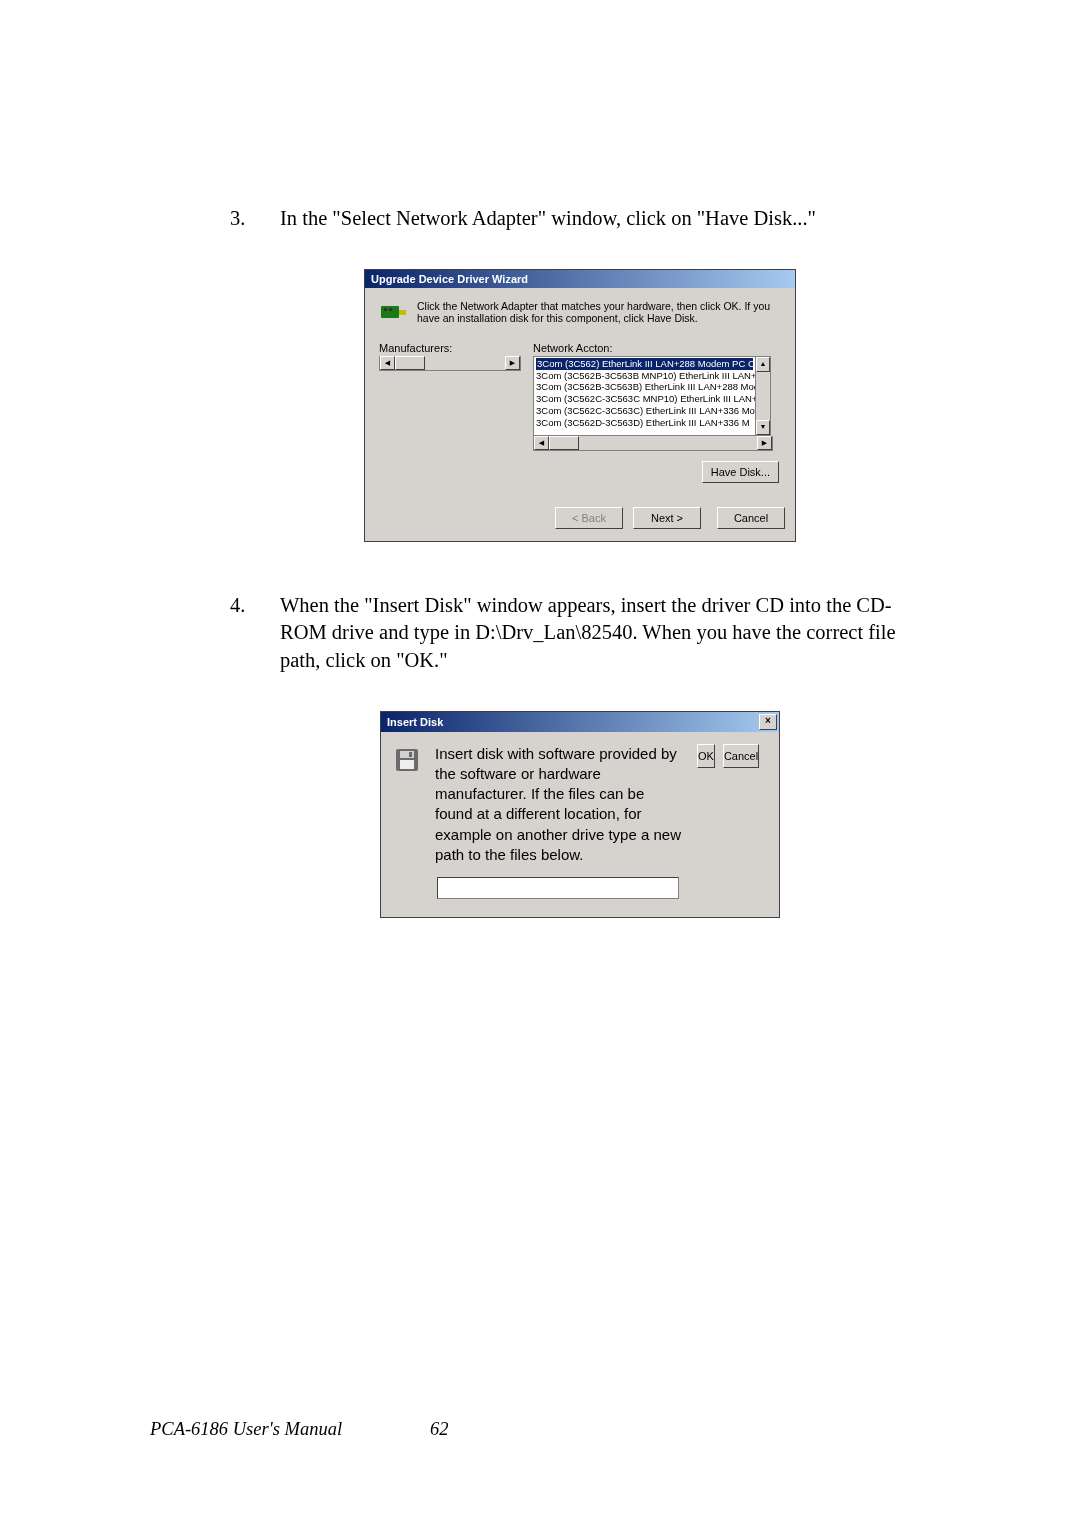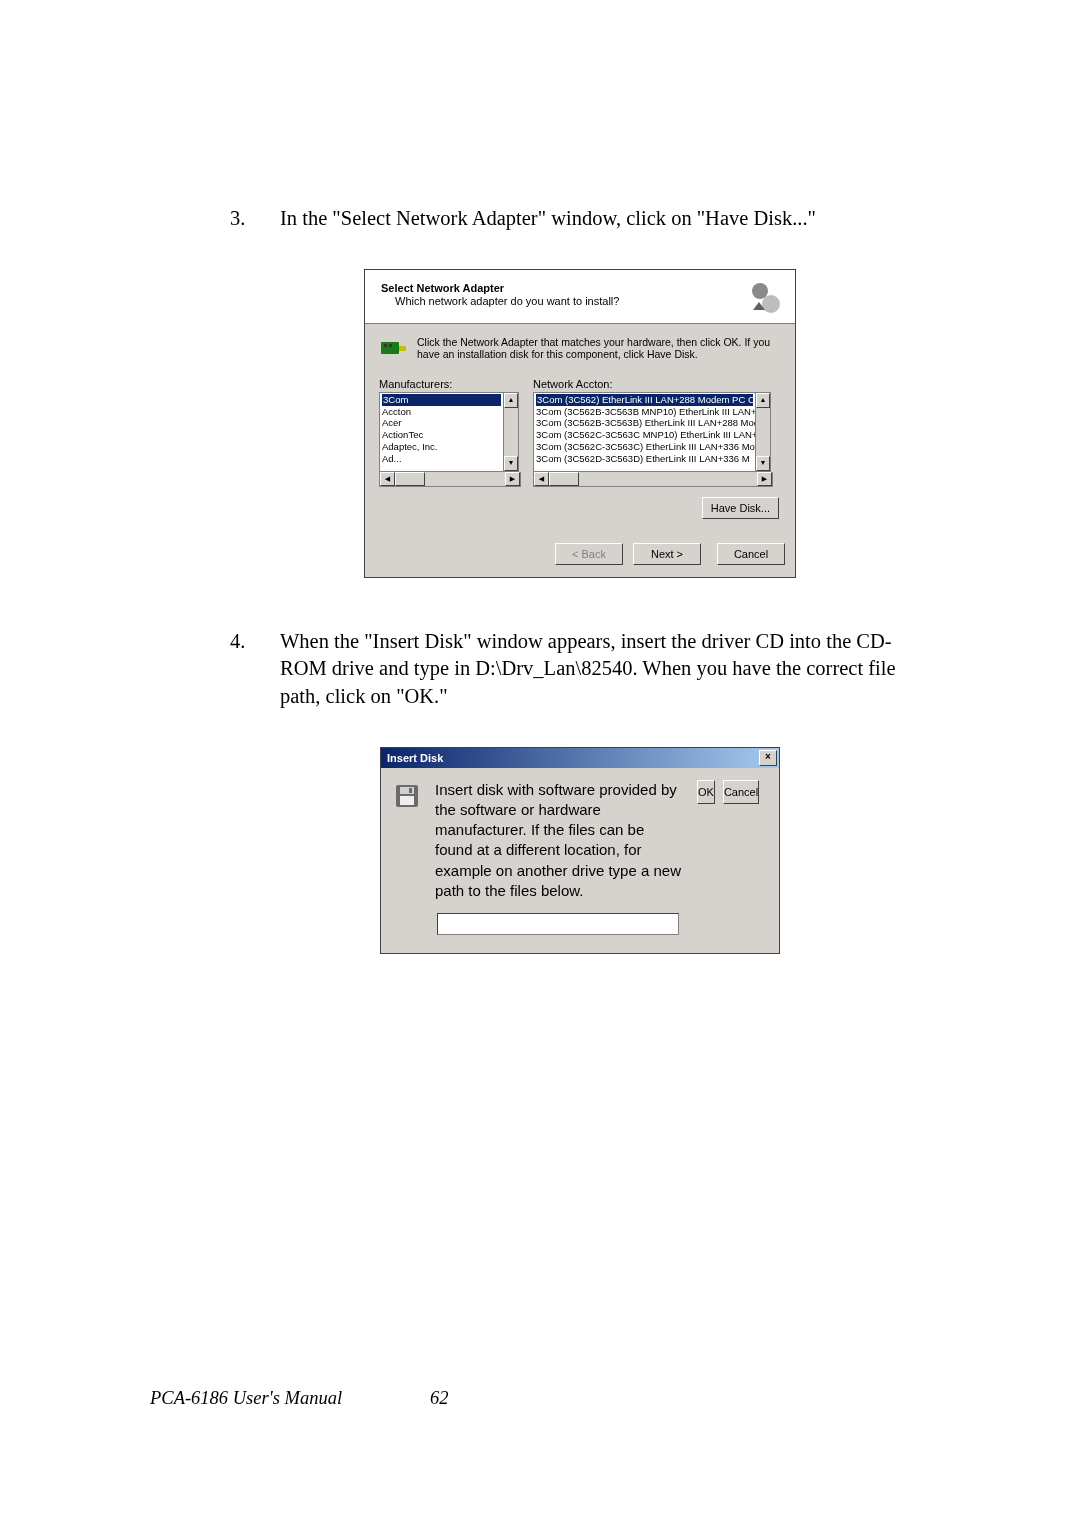--- a/index.html
+++ b/index.html
@@ -259,21 +259,21 @@
     height: 20px;
     background: #fff;
     border: 1px solid #808080;
     border-top-color: #404040;
     border-left-color: #404040;
     width: 240px;
   }
 
   .footer {
     position: absolute;
-    bottom: 119px;
+    bottom: 88px;
     left: 150px;
     right: 150px;
     font-size: 18.5px;
     font-style: italic;
     display: flex;
     font-family: "Times New Roman", Times, serif;
   }
   .footer .manual {
     flex: 0 0 280px;
   }
@@ -286,68 +286,40 @@
 
 <div class="page">
 
   <div class="para-row">
     <div class="num-col">3.</div>
     <div class="text-col">In the "Select Network Adapter" window, click on "Have Disk..."</div>
   </div>
 
   <div class="figure">
     <div class="win">
-
-      <div class="inner">
-        <div class="hdr-top">
-          <div class="hdr-left">
-            <div class="hdr-title">Select Network Adapter</div>
-            <div class="hdr-sub">Which network adapter do you want to install?</div>
-          </div>
-          <div class="wiz-icon">
-            <svg viewBox="0 0 36 36">
-              <circle cx="13" cy="11" r="8" fill="#8a8a8a"></circle>
-              <circle cx="24" cy="24" r="9" fill="#bdbdbd"></circle>
-              <path d="M6 30 L12 22 L18 30 Z" fill="#606060"></path>
-            </svg>
-          </div>
-        </div>
-      </div>
+      <div class="titlebar">Upgrade Device Driver Wizard</div>
+
 
       <div class="body1">
         <div class="instr-row">
           <div class="net-icon">
             <svg viewBox="0 0 30 26">
               <rect x="2" y="6" width="18" height="12" rx="1" fill="#1a7a1a"></rect>
               <rect x="20" y="10" width="7" height="5" fill="#c0c000"></rect>
               <rect x="5" y="8" width="3" height="3" fill="#333"></rect>
               <rect x="10" y="8" width="3" height="3" fill="#333"></rect>
             </svg>
           </div>
           <div style="font-size:10.5px;">Click the Network Adapter that matches your hardware, then click OK. If you have an installation disk for this component, click Have Disk.</div>
         </div>
 
         <div class="lists">
           <div class="col">
             <div class="col-label">Manufacturers:</div>
             <div>
-              <div class="listbox small">
-                <div class="lb-items">
-                  <div class="sel">3Com</div>
-                  <div>Accton</div>
-                  <div>Acer</div>
-                  <div>ActionTec</div>
-                  <div>Adaptec, Inc.</div>
-                  <div>Ad...</div>
-                </div>
-                <div class="scrollbar">
-                  <div class="sbtn">▲</div>
-                  <div class="sbtn">▼</div>
-                </div>
-              </div>
               <div class="hscroll" style="width:140px;">
                 <div class="h-left">◀</div>
                 <div class="h-track">
                     <div class="h-thumb"></div>
                   </div>
                 <div class="h-right">▶</div>
               </div>
             </div>
           </div>
 

